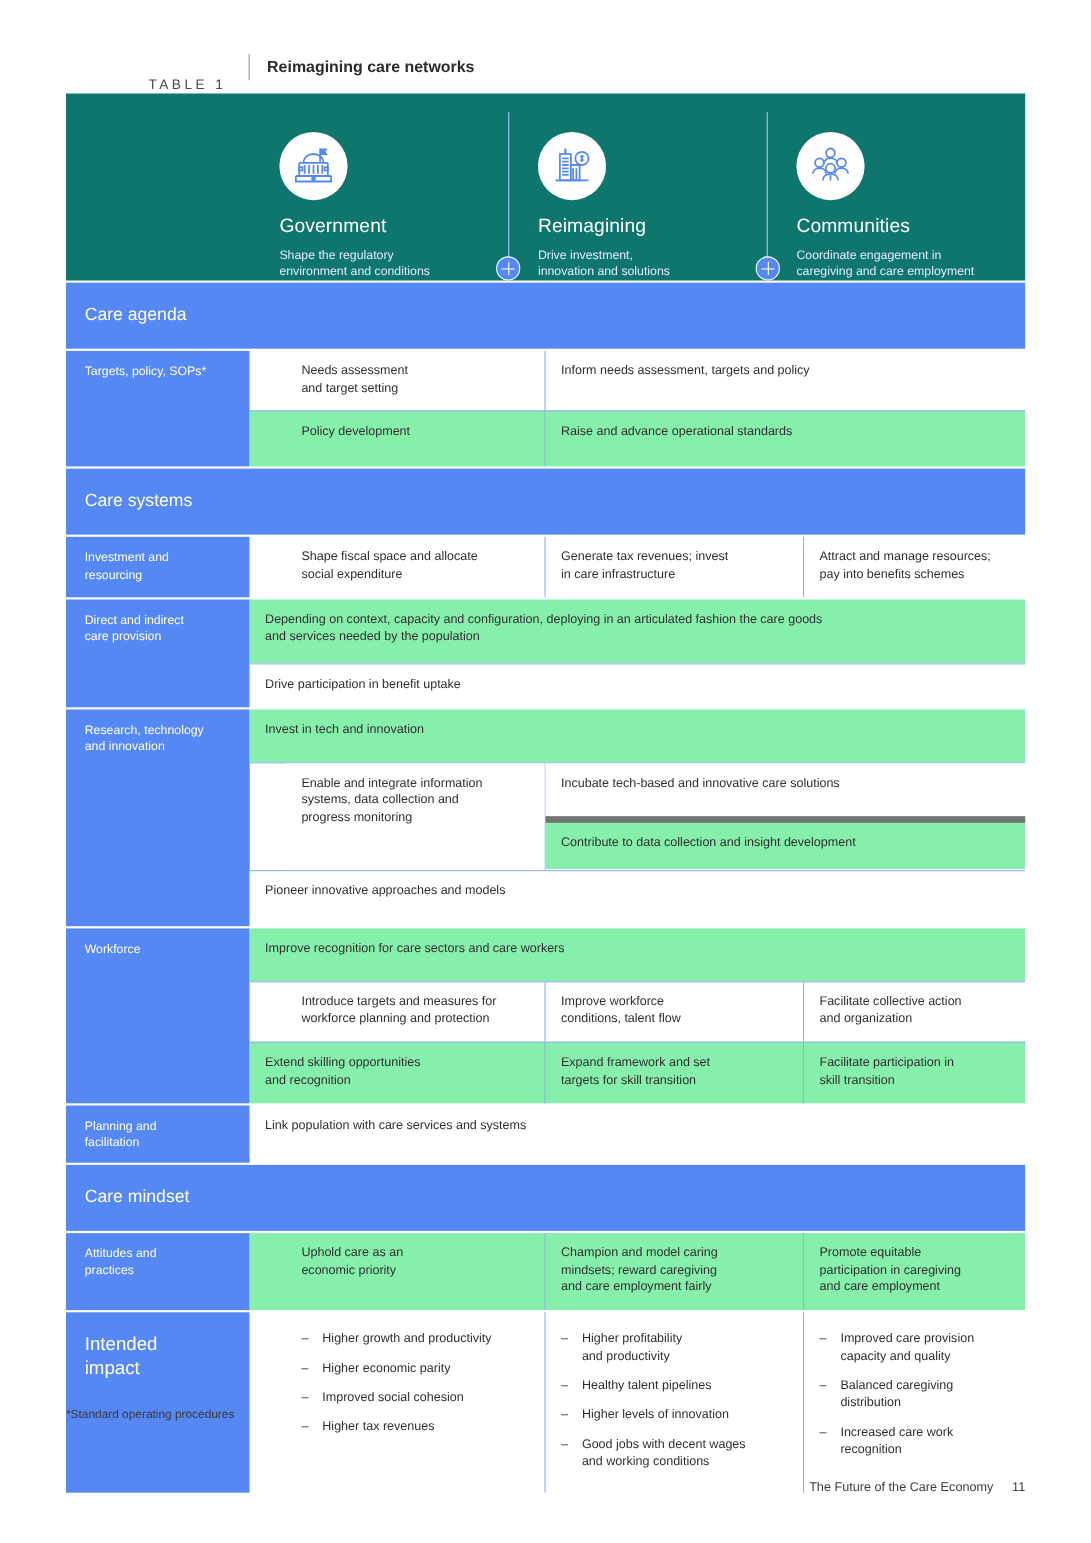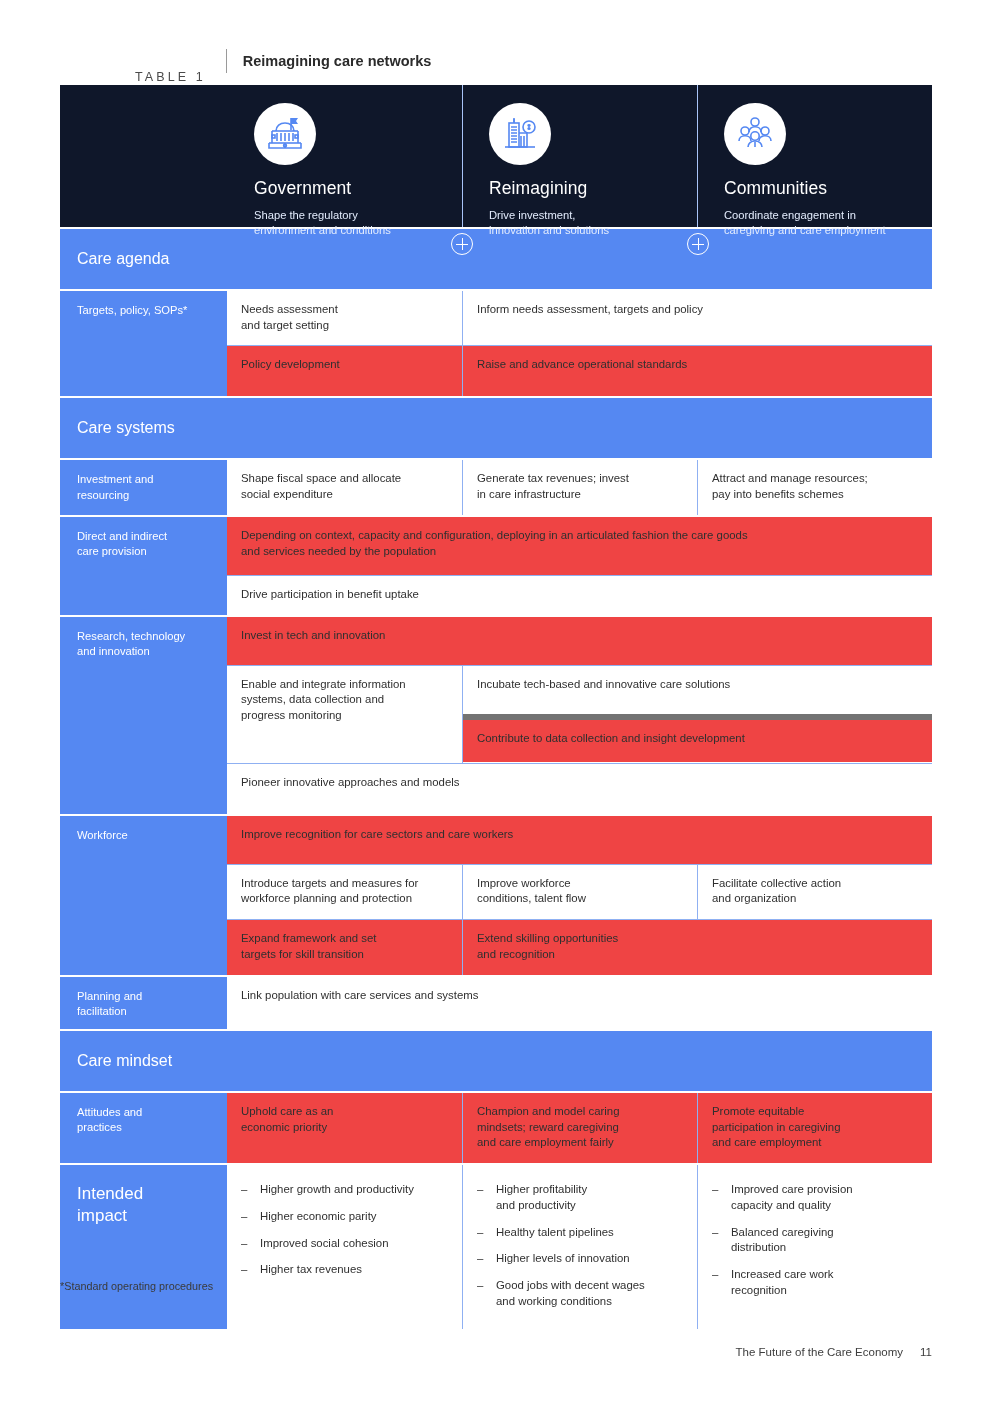--- a/index.html
+++ b/index.html
@@ -15,25 +15,25 @@
   .caption { position: absolute; left: 135px; top: 48px; display: flex; align-items: center; height: 26px; }
   .caption-label {
     font-size: 12.5px; letter-spacing: 3.1px; color: #4a4a4a; font-weight: 400;
     text-transform: uppercase; white-space: nowrap; margin-top: 32px;
   }
   .caption-rule { width: 1px; height: 24px; background: #9a9a9a; margin: 0 16px 0 20px; }
   .caption-title { font-size: 14.5px; font-weight: 700; color: #2b2b2b; white-space: nowrap; }
 
   
   .table { position: absolute; left: 60px; top: 85px; width: 872px; }
-  .band-light  { background: #ef4444; }
+  .band-light  { background: #86efac; justify-content: flex-end; }
   .band-white  { background: #ffffff; }
 
   
-  .thead { display: flex; height: 142px; background: #0f172a; position: relative; }
+  .thead { display: flex; height: 170px; background: #0f766e; position: relative; align-items: flex-end; }
   .thead .corner { width: 167px; flex: 0 0 167px; }
   .pillar { flex: 1 1 0; position: relative; padding: 18px 0 0 27px; }
   .pillar + .pillar::before,
   .pillar:first-of-type::before {
     content: ""; position: absolute; left: 0; top: 0; bottom: 0;
     width: 1px; background: #a9c4f8;
   }
   .pillar-icon {
     width: 62px; height: 62px; border-radius: 50%; background: #ffffff;
     display: flex; align-items: center; justify-content: center; margin-bottom: 13px;
@@ -67,21 +67,21 @@
   .rows { flex: 1 1 auto; display: flex; flex-direction: column; }
 
   .srow { display: flex; border-top: 1px solid #8fb0f2; }
   .srow:first-child { border-top: none; }
   .cell {
     position: relative; padding: 11px 14px 12px 14px;
     font-size: 11.4px; line-height: 1.38; color: #2f2f2f;
     border-left: 1px solid #8fb0f2;
   }
   .cell:first-child { border-left: none; }
-  .cell.c1 { width: 235px; flex: 0 0 235px; }
+  .cell.c1 { width: 235px; flex: 0 0 235px; margin-left: 33px; }
   .cell.c2 { width: 235px; flex: 0 0 235px; }
   .cell.c3 { flex: 1 1 auto; }
   .cell.span23 { flex: 1 1 auto; }
   .cell.span123 { flex: 1 1 auto; }
   .substack { display: flex; flex-direction: column; flex: 1 1 auto; border-left: 1px solid #8fb0f2; }
   .substack .cell { border-left: none; border-top: 6px solid #737373; }
   .substack .cell:first-child { border-top: none; }
 
   ul.impact { list-style: none; }
   ul.impact li {
@@ -261,24 +261,26 @@
         </div>
         <div class="srow band-white">
           <div class="cell c1" style="white-space:pre-line">Introduce targets and measures for
 workforce planning and protection</div>
           <div class="cell c2" style="white-space:pre-line">Improve workforce
 conditions, talent flow</div>
           <div class="cell c3" style="white-space:pre-line">Facilitate collective action
 and organization</div>
         </div>
         <div class="srow band-light">
+          <div class="cell c2" style="white-space:pre-line">Extend skilling opportunities
+and recognition</div>
           <div class="cell c1" style="white-space:pre-line">Expand framework and set
 targets for skill transition</div>
-          <div class="cell c2" style="white-space:pre-line">Extend skilling opportunities
-and recognition</div>
+          <div class="cell c3" style="white-space:pre-line">Facilitate participation in
+skill transition</div>
         </div>
       </div>
     </div>
 
     <div class="block">
       <div class="rowlabel" style="white-space:pre-line">Planning and
 facilitation</div>
       <div class="rows">
         <div class="srow band-white">
           <div class="cell span123" style="min-height:48px">Link population with care services and systems</div>

